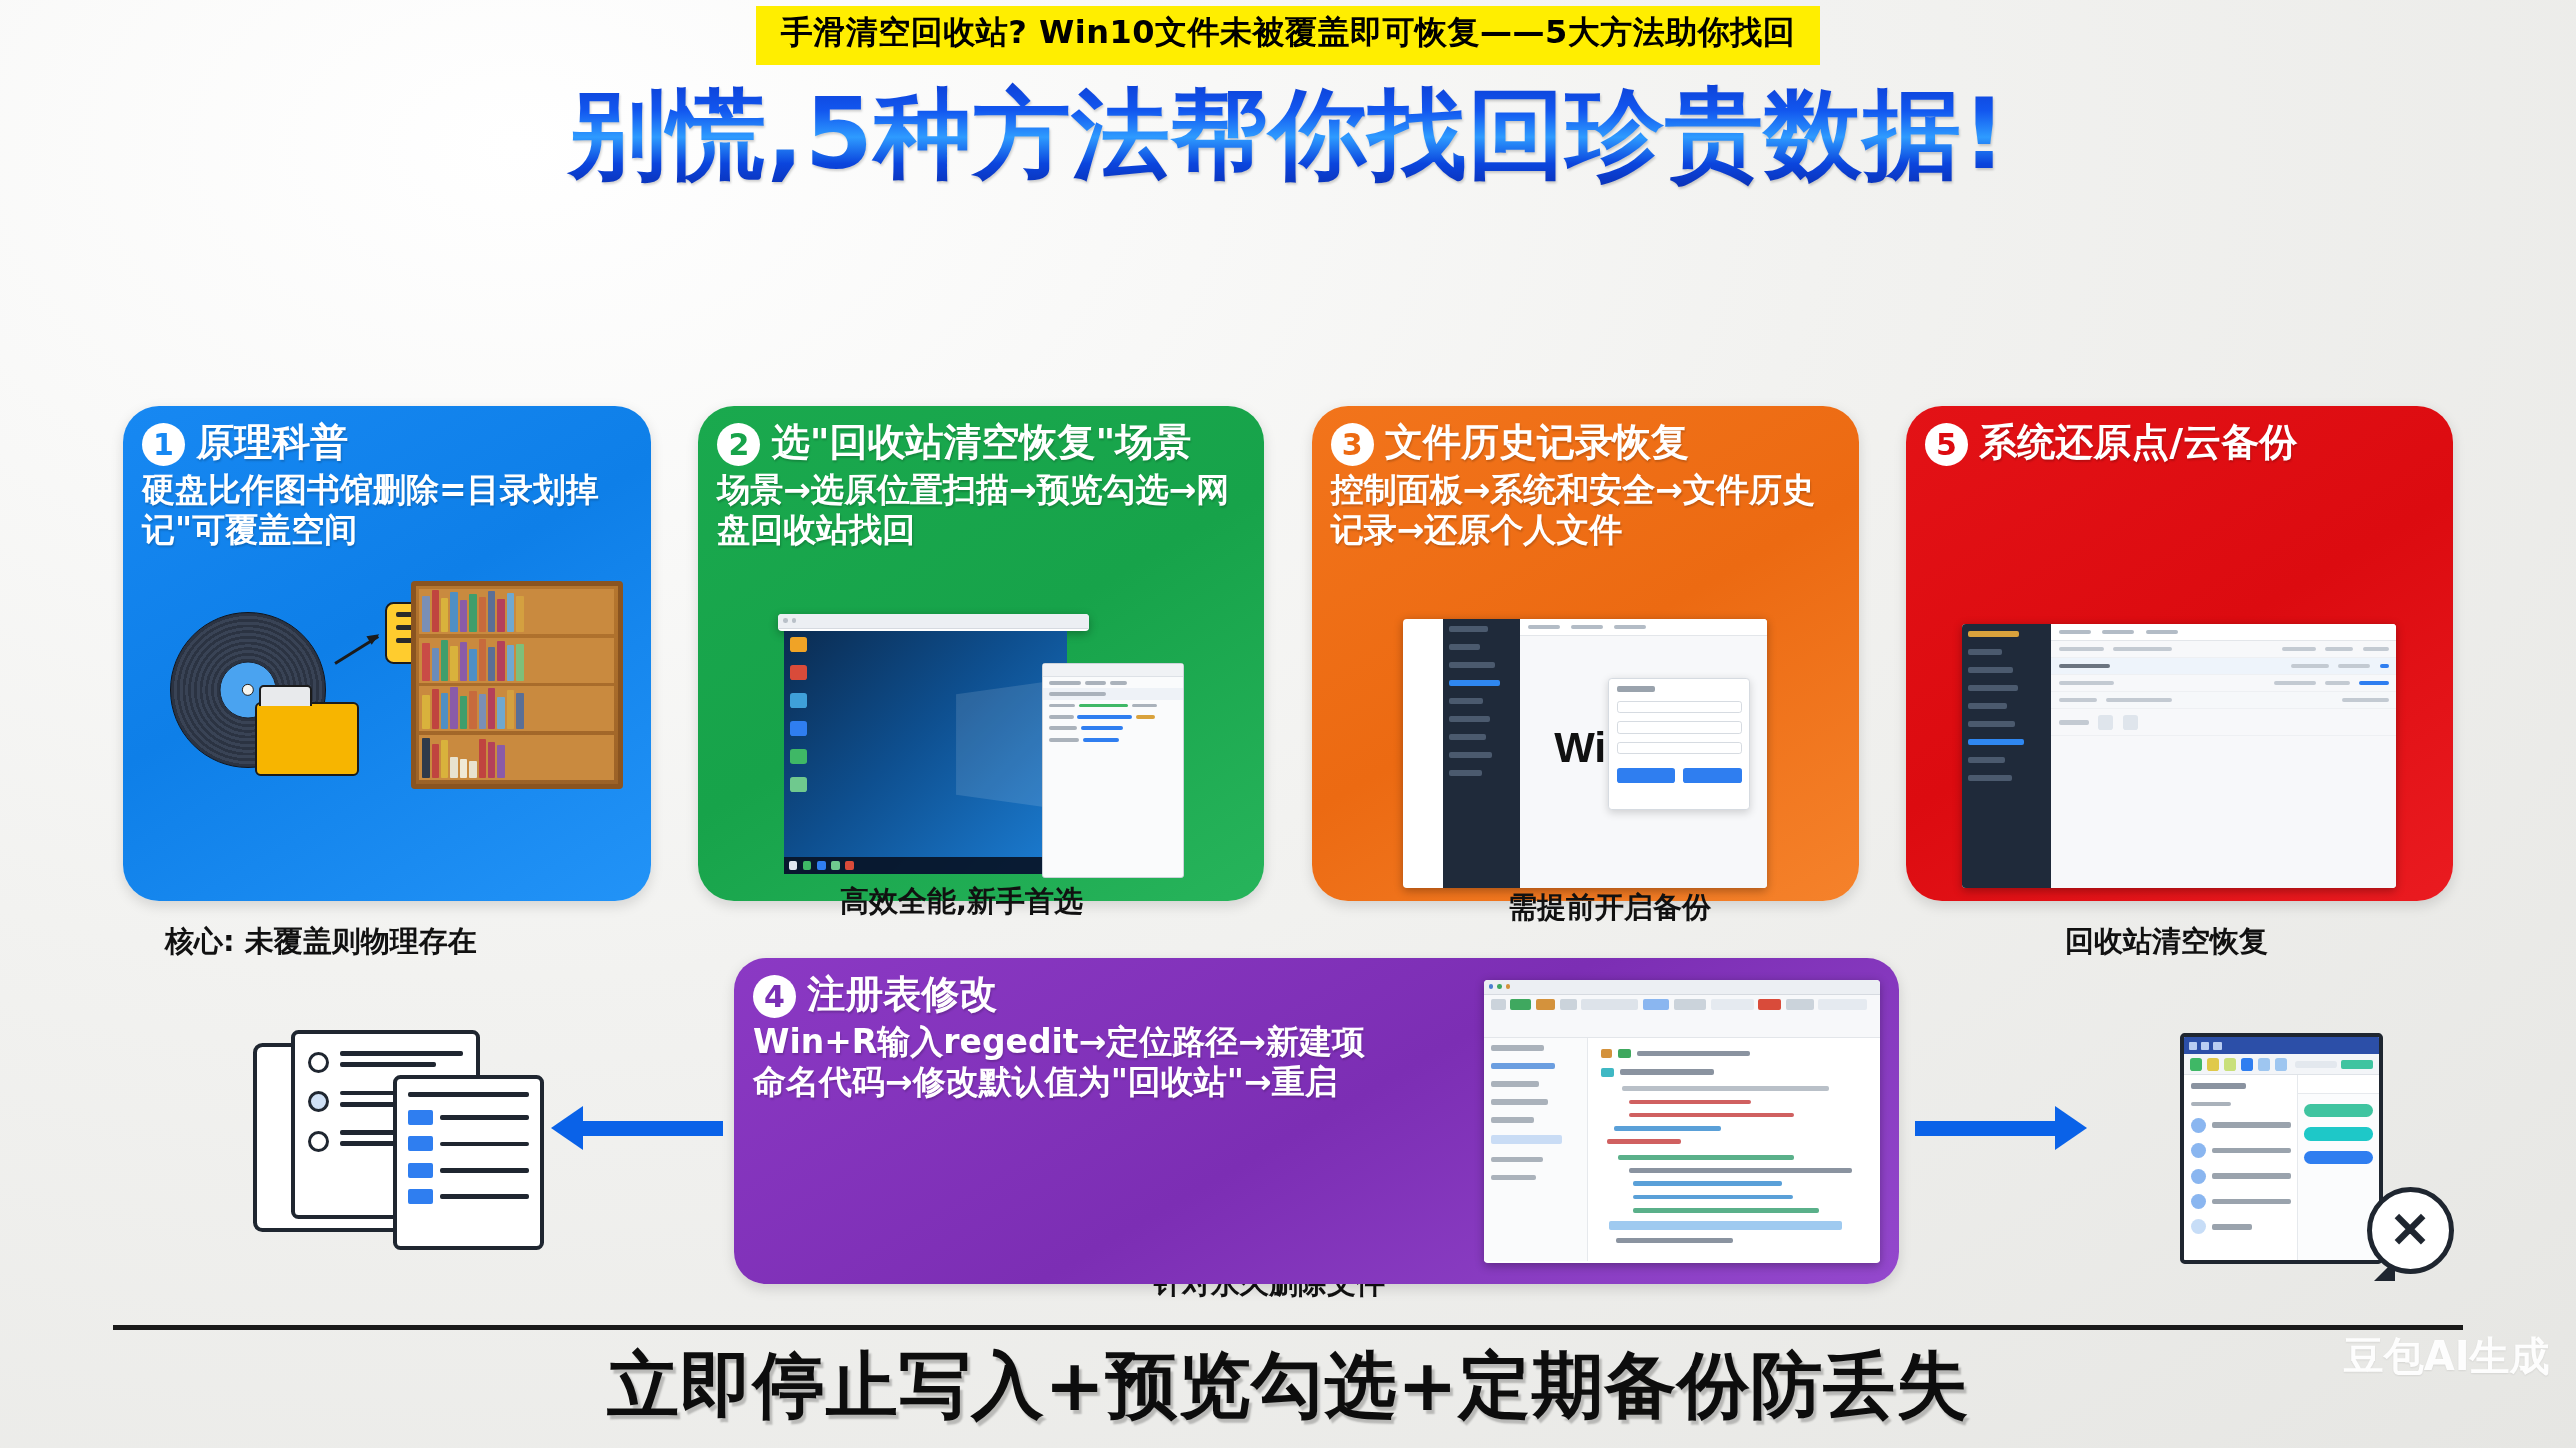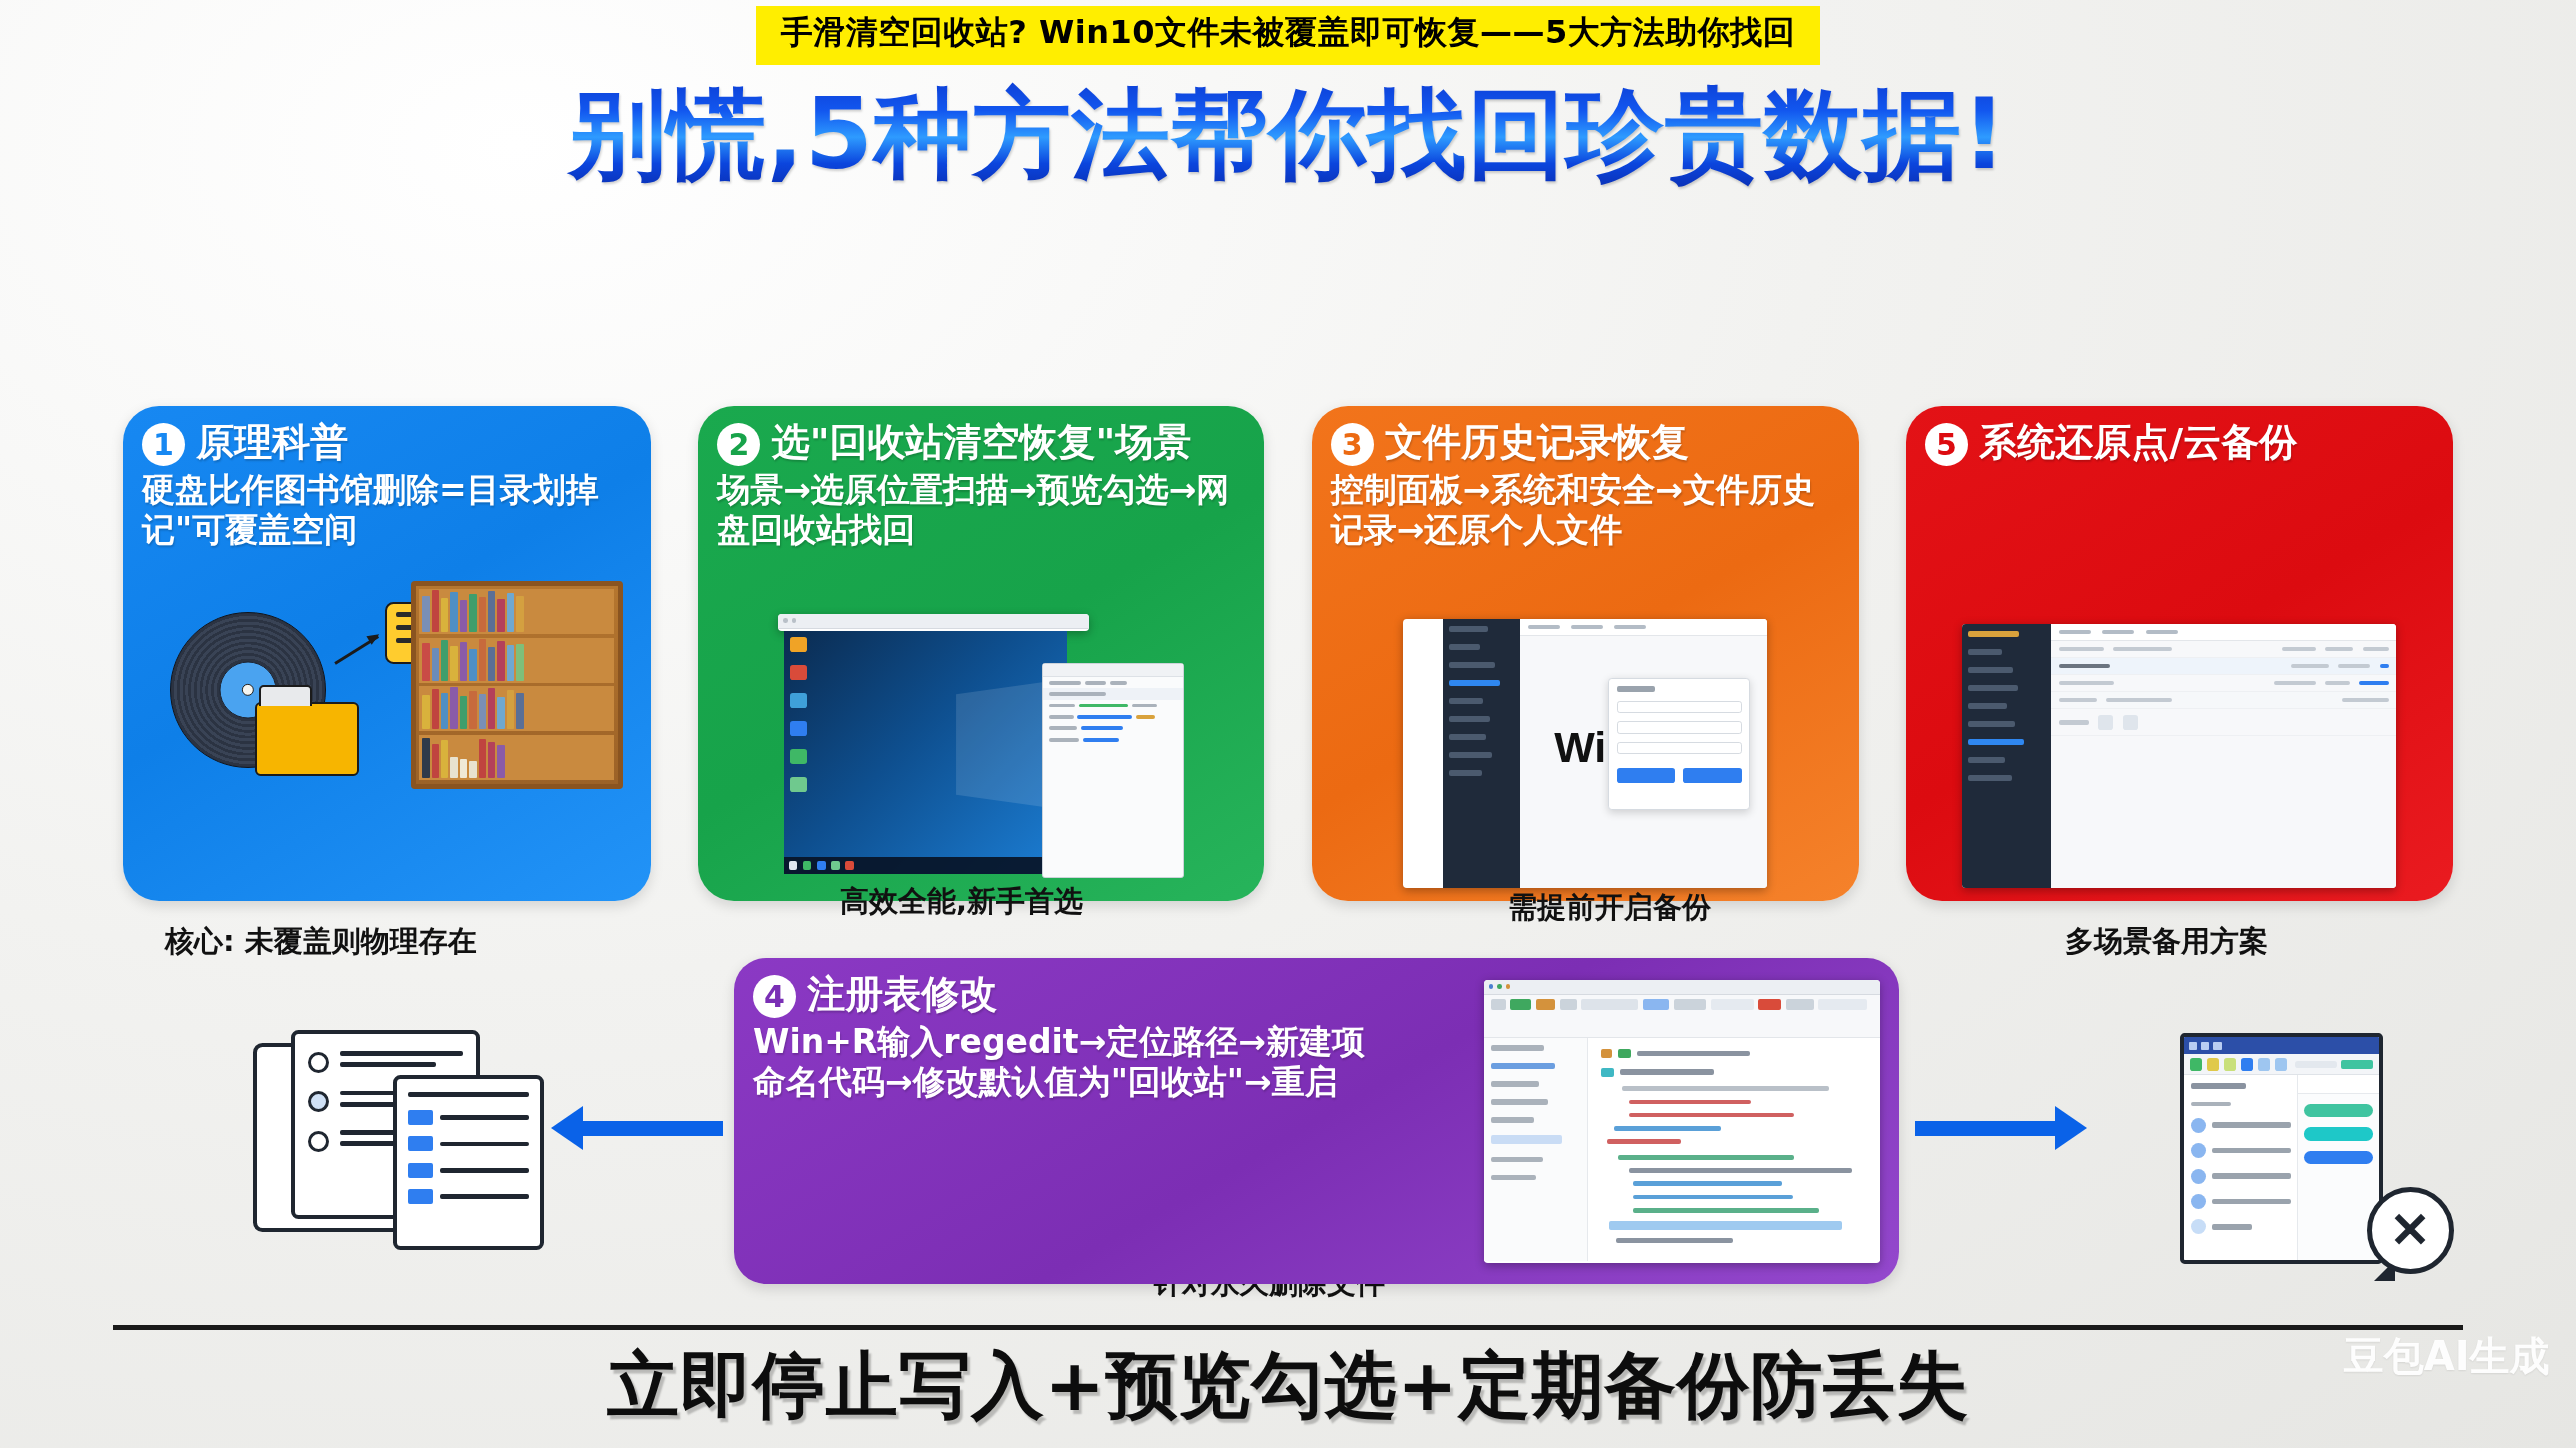--- a/index.html
+++ b/index.html
@@ -554,21 +554,21 @@
             <span style="width:15px;height:15px;background:#dfe5ec;border-radius:2.8px"></span>
           </div>
       </div>
     </div>
   </div>
 </div>
 
 <div class="cap c1">核心: 未覆盖则物理存在</div>
 <div class="cap c2">高效全能,新手首选</div>
 <div class="cap c3">需提前开启备份</div>
-<div class="cap c5">多场景备用方案</div>
+<div class="cap c5">回收站清空恢复</div>
 <div class="cap c4">针对永久删除文件</div>
 
 <div class="card4-wrap">
   <div class="card c4">
     <div class="c4-left">
       <div class="card-head">
         <div class="num-badge">4</div>
         <div class="card-title">注册表修改</div>
       </div>
       <div class="card-body">Win+R输入regedit→定位路径→新建项命名代码→修改默认值为"回收站"→重启</div>

